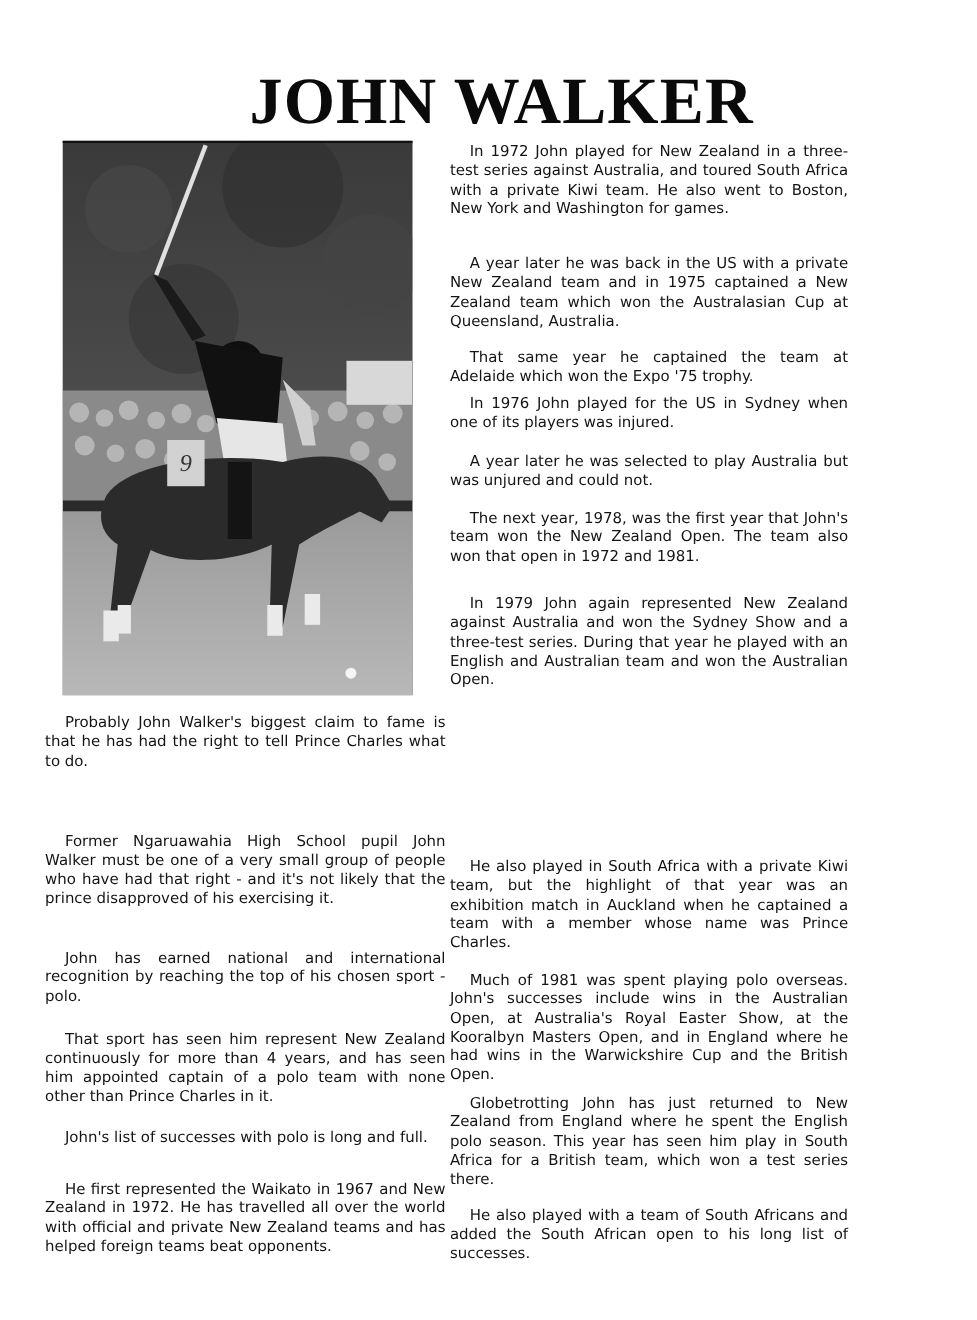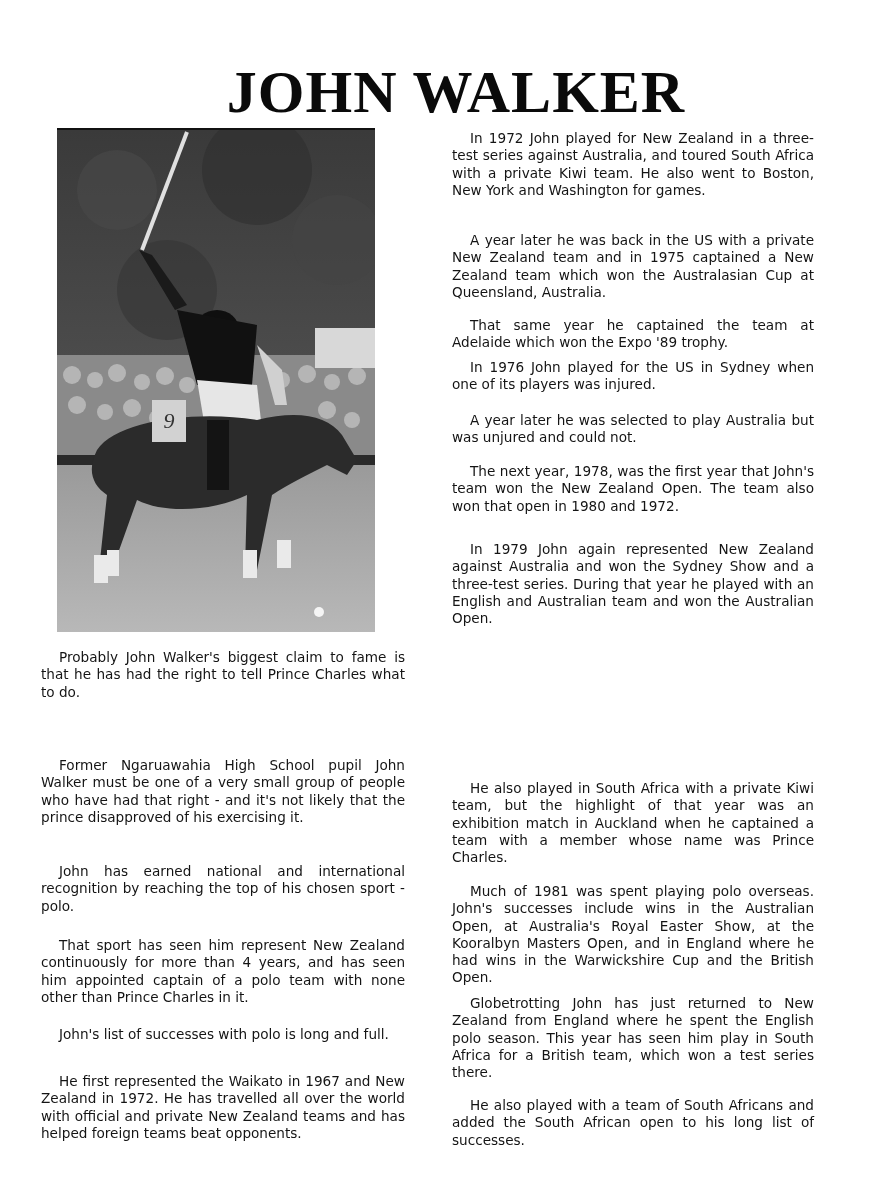--- a/index.html
+++ b/index.html
@@ -12,21 +12,21 @@
     text-align: center; font-family: "Liberation Serif", serif;
     font-weight: bold; font-size: 60px; letter-spacing: 1px; color: #0a0a0a;
   }
   .photo {
     position: absolute; left: 57px; top: 128px; width: 318px; height: 502px;
     background: #555; overflow: hidden; border-top: 2px solid #111;
   }
   .photo svg { width: 100%; height: 100%; display: block; }
   .col { position: absolute; font-size: 13.6px; line-height: 17.3px; }
   .col-left { left: 41px; width: 364px; }
-  .col-right { left: 452px; width: 362px; }
+  .col-right { left: 409px; width: 362px; }
   .para { margin: 0; text-indent: 18px; text-align: justify; }
   .para-abs { position: absolute; left: 0; right: 0; }
 </style>
 </head>
 <body>
 
 <h1 class="title">JOHN WALKER</h1>
 
 <div class="photo">
   <svg viewBox="0 0 318 502" preserveAspectRatio="none">
@@ -90,22 +90,22 @@
   <p class="para para-abs" style="top:757px">Former Ngaruawahia High School pupil John Walker must be one of a very small group of people who have had that right - and it's not likely that the prince disapproved of his exercising it.</p>
   <p class="para para-abs" style="top:863px">John has earned national and international recognition by reaching the top of his chosen sport -polo.</p>
   <p class="para para-abs" style="top:937px">That sport has seen him represent New Zealand continuously for more than 4 years, and has seen him appointed captain of a polo team with none other than Prince Charles in it.</p>
   <p class="para para-abs" style="top:1026px">John's list of successes with polo is long and full.</p>
   <p class="para para-abs" style="top:1073px">He first represented the Waikato in 1967 and New Zealand in 1972. He has travelled all over the world with official and private New Zealand teams and has helped foreign teams beat opponents.</p>
 </div>
 
 <div class="col col-right" style="top:0;height:1200px;">
   <p class="para para-abs" style="top:130px">In 1972 John played for New Zealand in a three-test series against Australia, and toured South Africa with a private Kiwi team. He also went to Boston, New York and Washington for games.</p>
   <p class="para para-abs" style="top:232px">A year later he was back in the US with a private New Zealand team and in 1975 captained a New Zealand team which won the Australasian Cup at Queensland, Australia.</p>
-  <p class="para para-abs" style="top:317px">That same year he captained the team at Adelaide which won the Expo '89 trophy.</p>
+  <p class="para para-abs" style="top:317px">That same year he captained the team at Adelaide which won the Expo '75 trophy.</p>
   <p class="para para-abs" style="top:359px">In 1976 John played for the US in Sydney when one of its players was injured.</p>
   <p class="para para-abs" style="top:412px">A year later he was selected to play Australia but was unjured and could not.</p>
-  <p class="para para-abs" style="top:463px">The next year, 1978, was the first year that John's team won the New Zealand Open. The team also won that open in 1980 and 1972.</p>
+  <p class="para para-abs" style="top:463px">The next year, 1978, was the first year that John's team won the New Zealand Open. The team also won that open in 1972 and 1981.</p>
   <p class="para para-abs" style="top:541px">In 1979 John again represented New Zealand against Australia and won the Sydney Show and a three-test series. During that year he played with an English and Australian team and won the Australian Open.</p>
   <p class="para para-abs" style="top:780px">He also played in South Africa with a private Kiwi team, but the highlight of that year was an exhibition match in Auckland when he captained a team with a member whose name was Prince Charles.</p>
   <p class="para para-abs" style="top:883px">Much of 1981 was spent playing polo overseas. John's successes include wins in the Australian Open, at Australia's Royal Easter Show, at the Kooralbyn Masters Open, and in England where he had wins in the Warwickshire Cup and the British Open.</p>
   <p class="para para-abs" style="top:1097px">He also played with a team of South Africans and added the South African open to his long list of successes.</p>
   <p class="para para-abs" style="top:995px">Globetrotting John has just returned to New Zealand from England where he spent the English polo season. This year has seen him play in South Africa for a British team, which won a test series there.</p>
 </div>
 
 </body></html>

